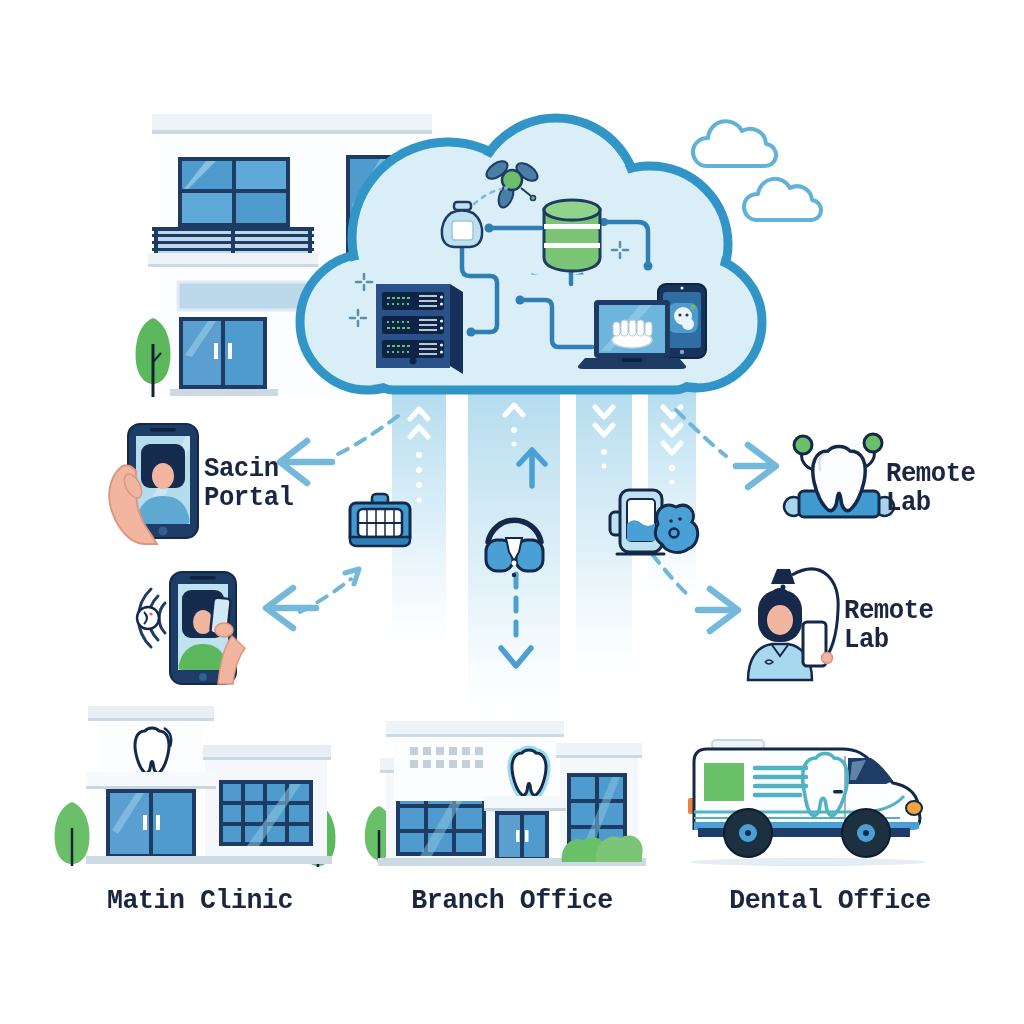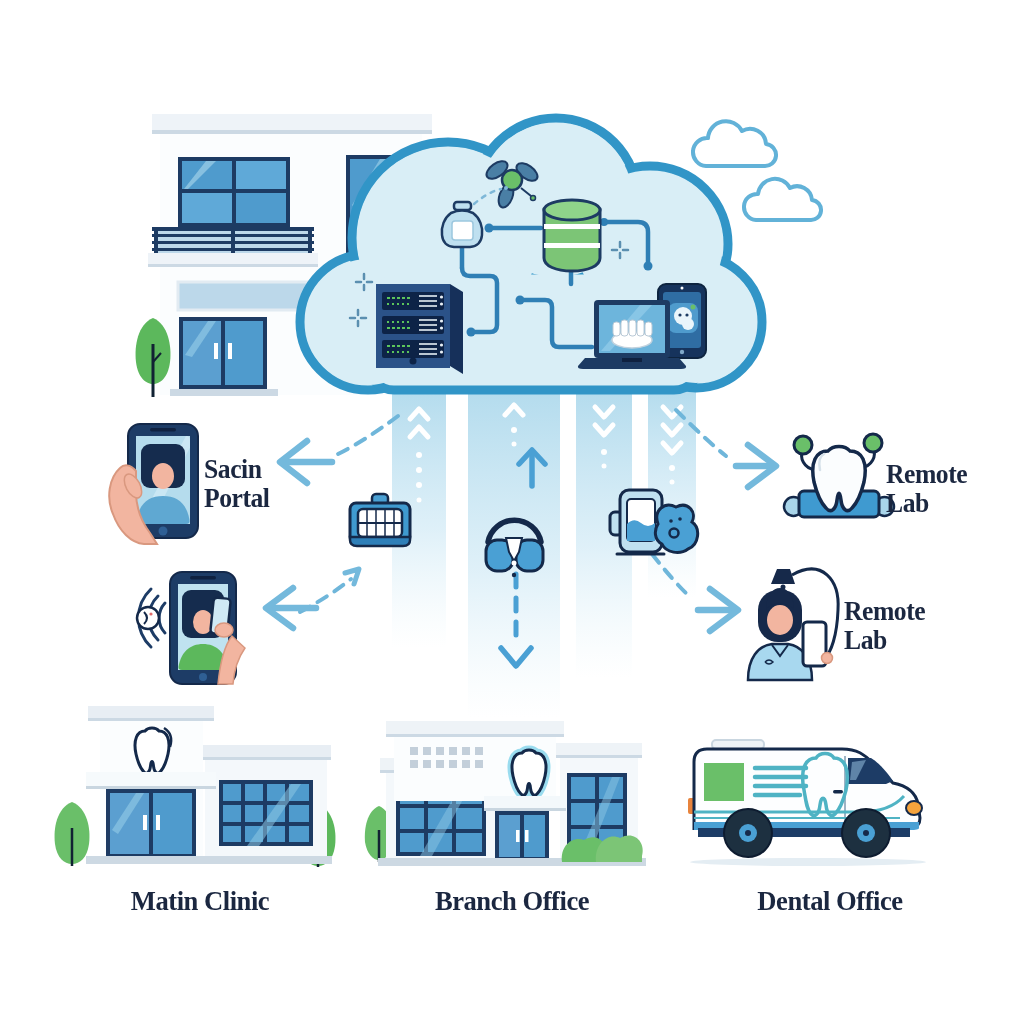--- a/index.html
+++ b/index.html
@@ -1,17 +1,17 @@
 <!DOCTYPE html>
 <html><head>
 <meta charset="utf-8">
 <style>
   html,body{margin:0;padding:0;background:#ffffff;}
   #stage{position:relative;width:1024px;height:1024px;background:#ffffff;overflow:hidden;
-         font-family:Liberation Serif, serif;}
+         font-family:Liberation Mono, monospace;}
   #art{position:absolute;left:0;top:0;}
   .lbl{position:absolute;color:#1b2740;font-weight:700;letter-spacing:-0.5px;
        line-height:1.06;transform:scaleX(.95);transform-origin:left center;}
   .lbl-side{font-size:27px;}
   .lbl-bottom{font-size:28px;text-align:center;transform-origin:center;}
 </style>
 </head>
 <body>
 
 <div id="stage">

